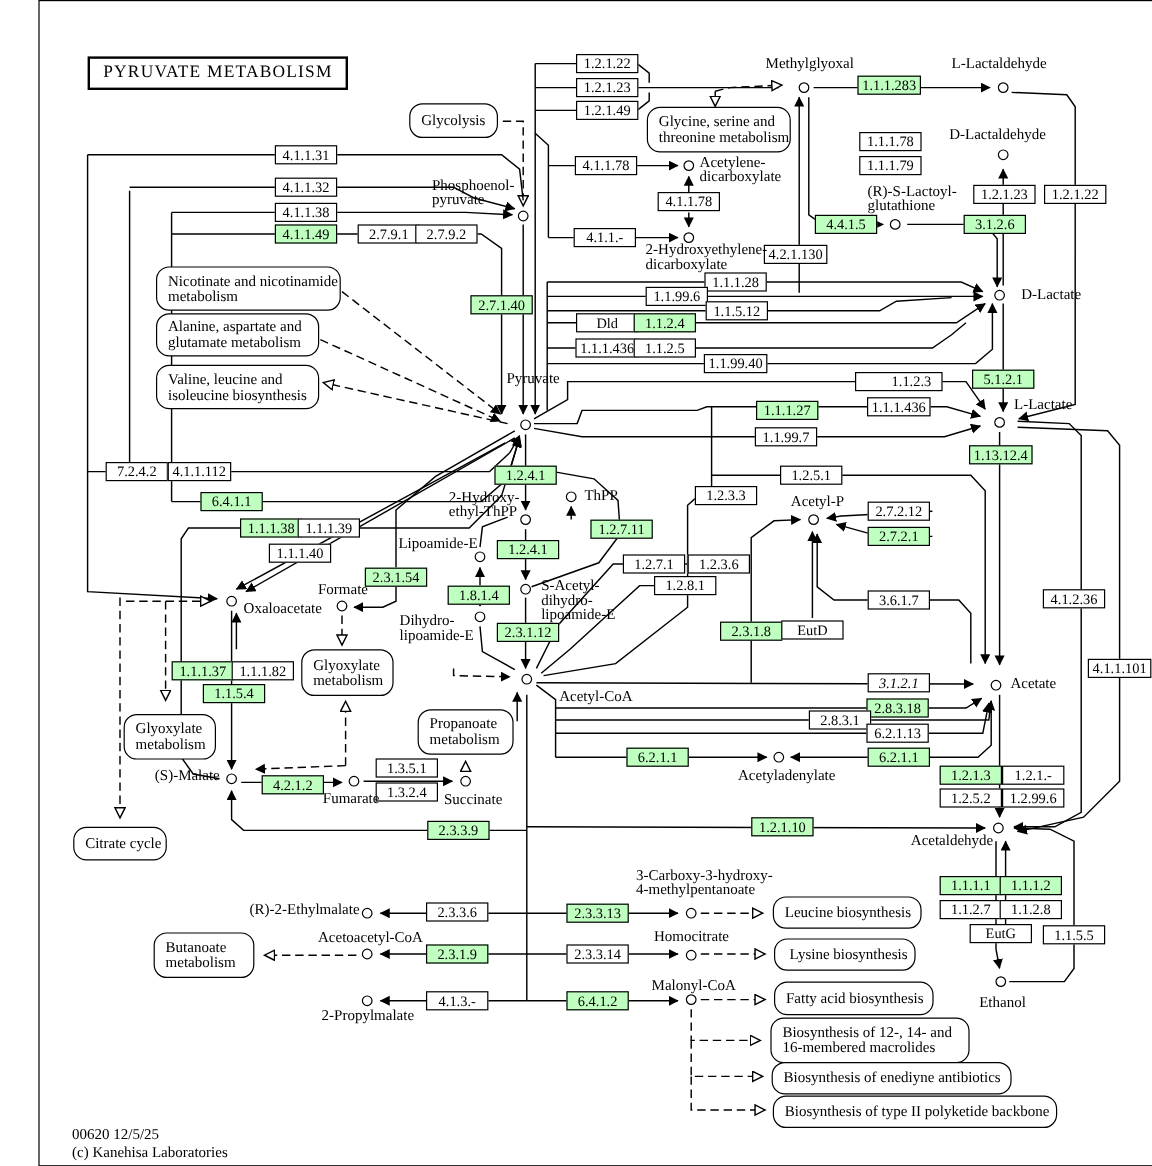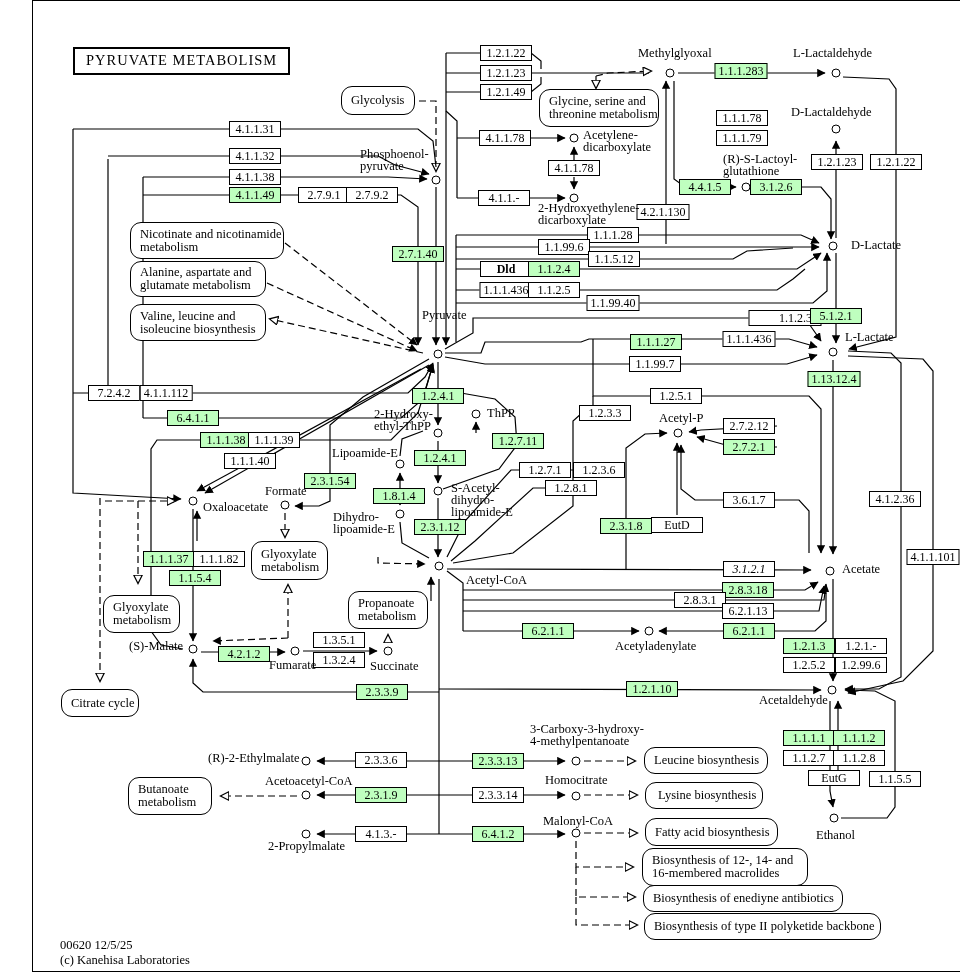--- a/index.html
+++ b/index.html
@@ -238,31 +238,31 @@
       <div class="ebox" style="left: 472px; top: 137px;">4.1.1.78</div>
       <div class="ebox" style="left: 541px; top: 167px;">4.1.1.78</div>
       <div class="ebox" style="left: 471px; top: 197px;">4.1.1.-</div>
       <div class="ebox" style="left: 630px; top: 211px;">4.2.1.130</div>
       <div class="ebox hl" style="left: 708px; top: 70px;">1.1.1.283</div>
       <div class="ebox" style="left: 709px; top: 117px;">1.1.1.78</div>
       <div class="ebox" style="left: 709px; top: 137px;">1.1.1.79</div>
       <div class="ebox" style="left: 804px; top: 161px;">1.2.1.23</div>
       <div class="ebox" style="left: 863px; top: 161px;">1.2.1.22</div>
       <div class="ebox hl" style="left: 672px; top: 186px;">4.4.1.5</div>
-      <div class="ebox hl" style="left: 743px; top: 186px;">3.1.2.6</div>
+      <div class="ebox hl" style="left: 796px; top: 186px;">3.1.2.6</div>
       <div class="ebox hl" style="left: 385px; top: 253px;">2.7.1.40</div>
       <div class="ebox" style="left: 580px; top: 234px;">1.1.1.28</div>
       <div class="ebox" style="left: 531px; top: 246px;">1.1.99.6</div>
       <div class="ebox" style="left: 581px; top: 258px;">1.1.5.12</div>
-      <div class="ebox" style="left: 473px; top: 268px; font-weight: bold;">Dld</div>
+      <div class="ebox" style="left: 473px; top: 268px;">Dld</div>
       <div class="ebox hl" style="left: 521px; top: 268px;">1.1.2.4</div>
       <div class="ebox" style="left: 473px; top: 289px;">1.1.1.436</div>
       <div class="ebox" style="left: 521px; top: 289px;">1.1.2.5</div>
       <div class="ebox" style="left: 580px; top: 302px;">1.1.99.40</div>
-      <div class="ebox" style="left: 752px; top: 317px; padding-left: 24px;">1.1.2.3</div>
+      <div class="ebox" style="left: 716px; top: 317px; padding-left: 24px;">1.1.2.3</div>
       <div class="ebox" style="left: 716px; top: 338px;">1.1.1.436</div>
       <div class="ebox hl" style="left: 803px; top: 315px;">5.1.2.1</div>
       <div class="ebox hl" style="left: 623px; top: 341px;">1.1.1.27</div>
       <div class="ebox" style="left: 622px; top: 363px;">1.1.99.7</div>
       <div class="ebox hl" style="left: 801px; top: 378px;">1.13.12.4</div>
       <div class="ebox" style="left: 81px; top: 392px;">7.2.4.2</div>
       <div class="ebox" style="left: 133px; top: 392px;">4.1.1.112</div>
       <div class="ebox hl" style="left: 160px; top: 417px;">6.4.1.1</div>
       <div class="ebox hl" style="left: 193px; top: 439px;">1.1.1.38</div>
       <div class="ebox" style="left: 241px; top: 439px;">1.1.1.39</div>

